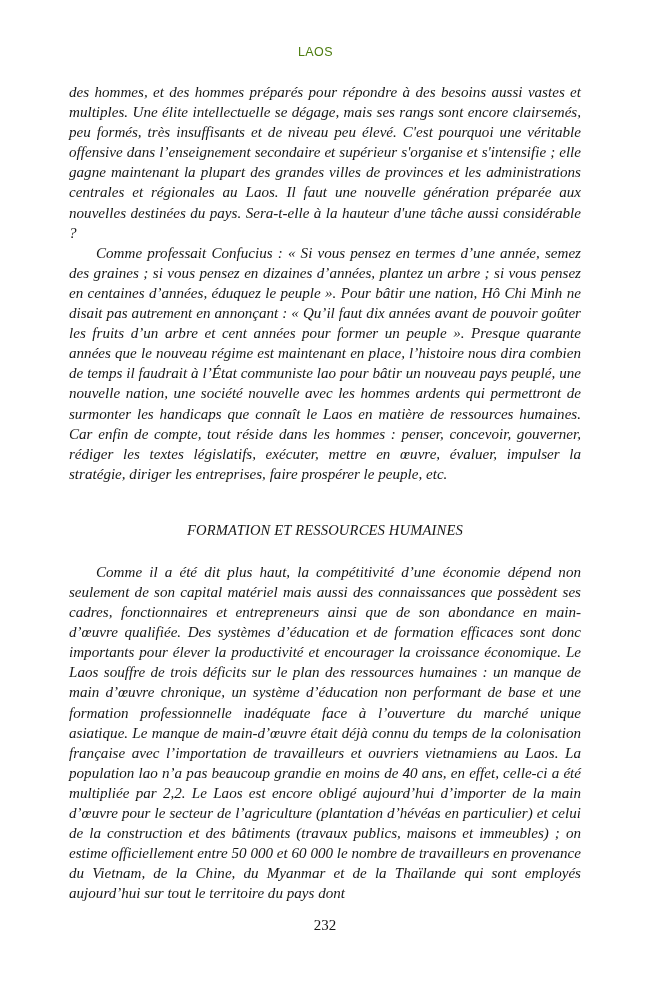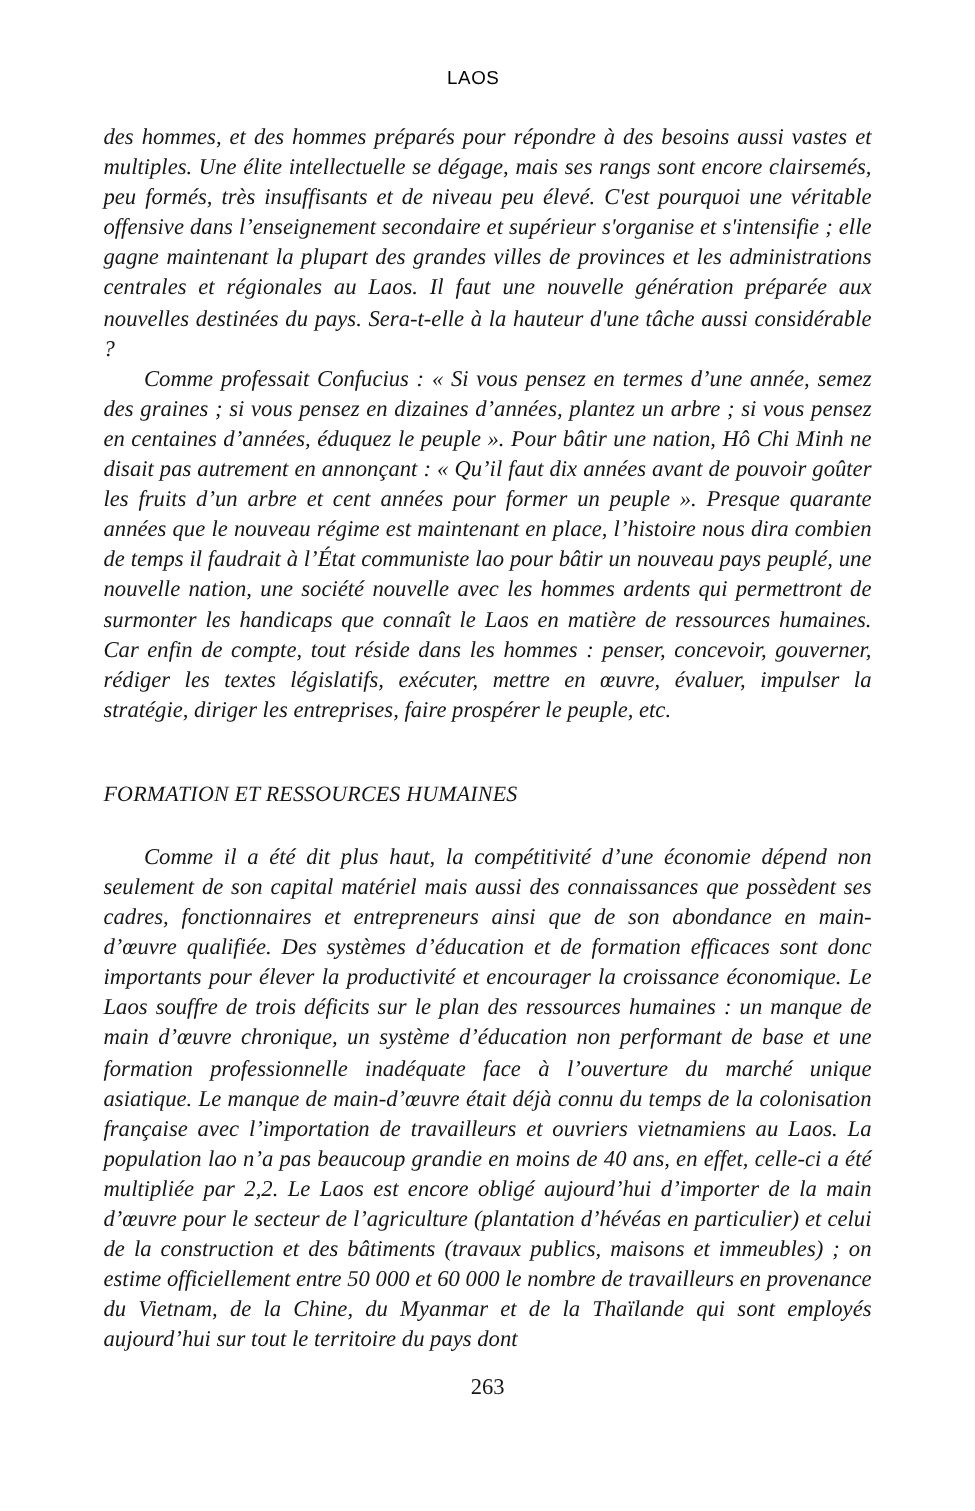--- a/index.html
+++ b/index.html
@@ -24,21 +24,21 @@
   
   .running-head {
     position: absolute;
     top: 46px;
     left: 0;
     width: 631px;
     text-align: center;
     font-family: "Liberation Sans", "DejaVu Sans", sans-serif;
     font-size: 12.5px;
     letter-spacing: 0.4px;
-    color: #000000;
+    color: #4d7c0f;
     line-height: 1;
   }
   
   .text-column {
     position: absolute;
     top: 82px;
     left: 69px;
     width: 512px;
   }
   p.body-par {
@@ -58,21 +58,21 @@
   p.no-indent {
     text-indent: 0;
   }
   
   h2.section-heading {
     margin: 0;
     font-size: 14.6px;
     font-weight: normal;
     font-style: italic;
     line-height: 20px;
-    text-align: left;
+    text-align: center;
     letter-spacing: 0.15px;
     color: #161616;
   }
   .gap-before-heading { height: 36px; }
   .gap-after-heading  { height: 22px; }
   
   .folio {
     position: absolute;
     top: 918px;
     left: 0;
@@ -99,15 +99,15 @@
     <div class="gap-before-heading"></div>
 
     <h2 class="section-heading">FORMATION ET RESSOURCES HUMAINES</h2>
 
     <div class="gap-after-heading"></div>
 
     <p class="body-par indent">Comme il a été dit plus haut, la compétitivité d’une économie dépend non seulement de son capital matériel mais aussi des connaissances que possèdent ses cadres, fonctionnaires et entrepreneurs ainsi que de son abondance en main-d’œuvre qualifiée. Des systèmes d’éducation et de formation efficaces sont donc importants pour élever la productivité et encourager la croissance économique. Le Laos souffre de trois déficits sur le plan des ressources humaines : un manque de main d’œuvre chronique, un système d’éducation non performant de base et une formation professionnelle inadéquate face à l’ouverture du marché unique asiatique. Le manque de main-d’œuvre était déjà connu du temps de la colonisation française avec l’importation de travailleurs et ouvriers vietnamiens au Laos. La population lao n’a pas beaucoup grandie en moins de 40 ans, en effet, celle-ci a été multipliée par 2,2. Le Laos est encore obligé aujourd’hui d’importer de la main d’œuvre pour le secteur de l’agriculture (plantation d’hévéas en particulier) et celui de la construction et des bâtiments (travaux publics, maisons et immeubles) ; on estime officiellement entre 50 000 et 60 000 le nombre de travailleurs en provenance du Vietnam, de la Chine, du Myanmar et de la Thaïlande qui sont employés aujourd’hui sur tout le territoire du pays dont</p>
 
   </div>
 
-  <div class="folio">263</div>
+  <div class="folio">232</div>
 
 </div>
 
 </body></html>

